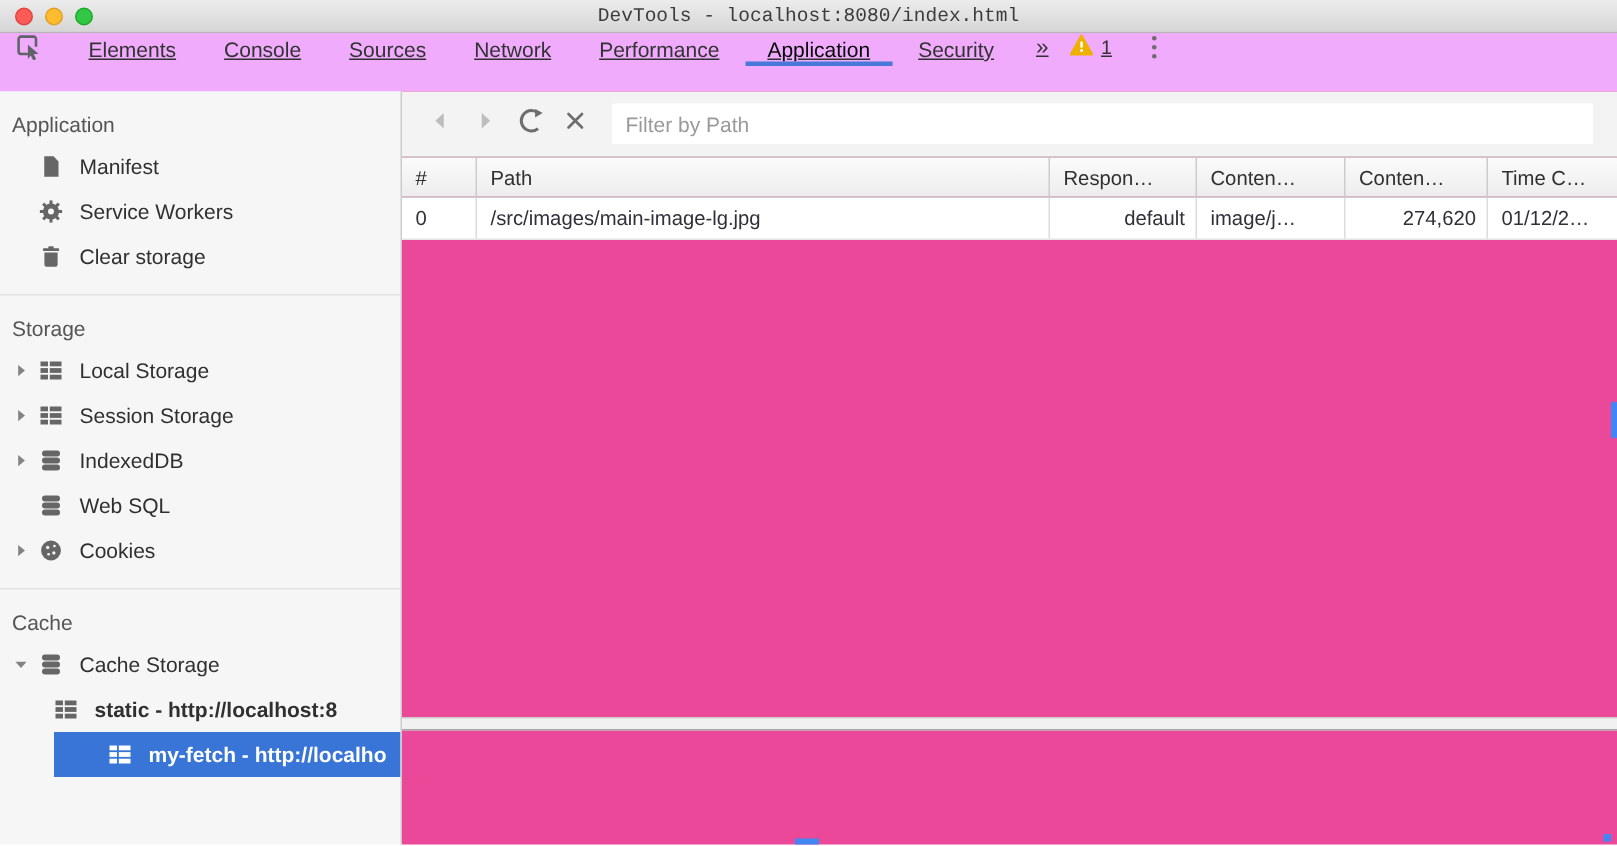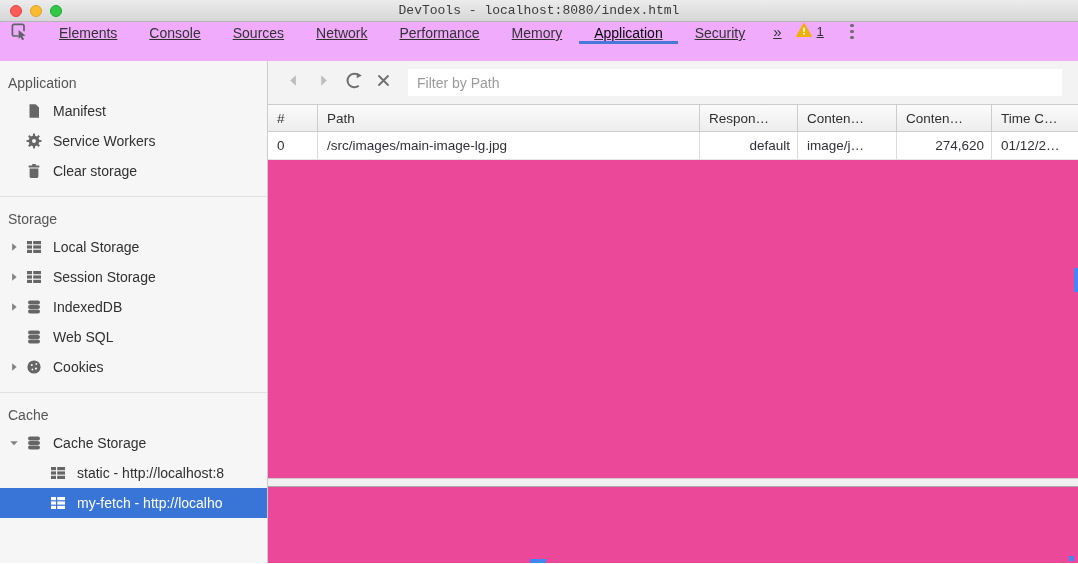--- a/index.html
+++ b/index.html
@@ -34,22 +34,22 @@
   .bodyrow { display:flex; height:502px; }
 
   
   .sidebar { width:268px; background:#f6f6f6; border-right:1px solid #ccc; overflow:hidden; flex:none; }
   .section { padding:6px 0 10px; }
   .section + .section { border-top:1px solid #e2e2e2; }
   .section-header { padding:8px 0 5px 8px; font-size:14px; color:#555; }
   .side-row { display:flex; align-items:center; height:30px; padding-left:6px; font-size:14px; color:#303030; white-space:nowrap; overflow:hidden; cursor:default; }
   .side-row .arrow { width:16px; display:flex; justify-content:center; align-items:center; color:#838383; flex:none; }
   .side-row .sicon { width:17px; height:17px; margin:0 10px 0 4px; color:#666; flex:none; display:flex; align-items:center; }
-  .side-row.child { padding-left:46px; }
-  .side-row.selected { background:#3875d7; color:#fff; }
+  .side-row.child { padding-left:32px;font-weight:bold; }
+  .side-row.selected { background:#3875d7; color:#fff;margin-left:36px; }
   .side-row.selected .sicon { color:#fff; }
   .sicon svg, .arrow svg { display:block; }
 
   
   .main { flex:1; position:relative; background:#ec4899; overflow:hidden; }
   .toolbar { height:43px; background:#f3f3f3; display:flex; align-items:center; padding-left:10px; }
   .tbtn { width:30px; height:28px; display:flex; align-items:center; justify-content:center; }
   .tbtn.disabled { color:#bdbdbd; }
   .tbtn.enabled { color:#6e6e6e; }
   .filter { flex:1; height:27px; margin:0 16px 0 10px; border:none; outline:none; background:#fff; font-family:"Liberation Sans", sans-serif; font-size:14px; color:#333; padding:0 9px; }
@@ -98,21 +98,20 @@
         </svg>
       </span>
     </div>
     <div class="vdiv"></div>
     <div class="tabs">
       <div class="tab">Elements</div>
       <div class="tab">Console</div>
       <div class="tab">Sources</div>
       <div class="tab">Network</div>
       <div class="tab">Performance</div>
-      <div class="tab">Memory</div>
       <div class="tab active">Application</div>
       <div class="tab">Security</div>
     </div>
     <div class="tab-extra">
       <div class="chevrons"><span>»</span></div>
       <div class="warnbadge">
         <span>
           <svg width="16" height="16" viewBox="0 0 16 16">
             <path d="M8 1.8 L15 14.2 H1 z" fill="#f0b000" stroke="#f0b000" stroke-width="1.6" stroke-linejoin="round"></path>
             <rect x="7.2" y="5.6" width="1.7" height="4.2" rx="0.6" fill="#fff"></rect>

